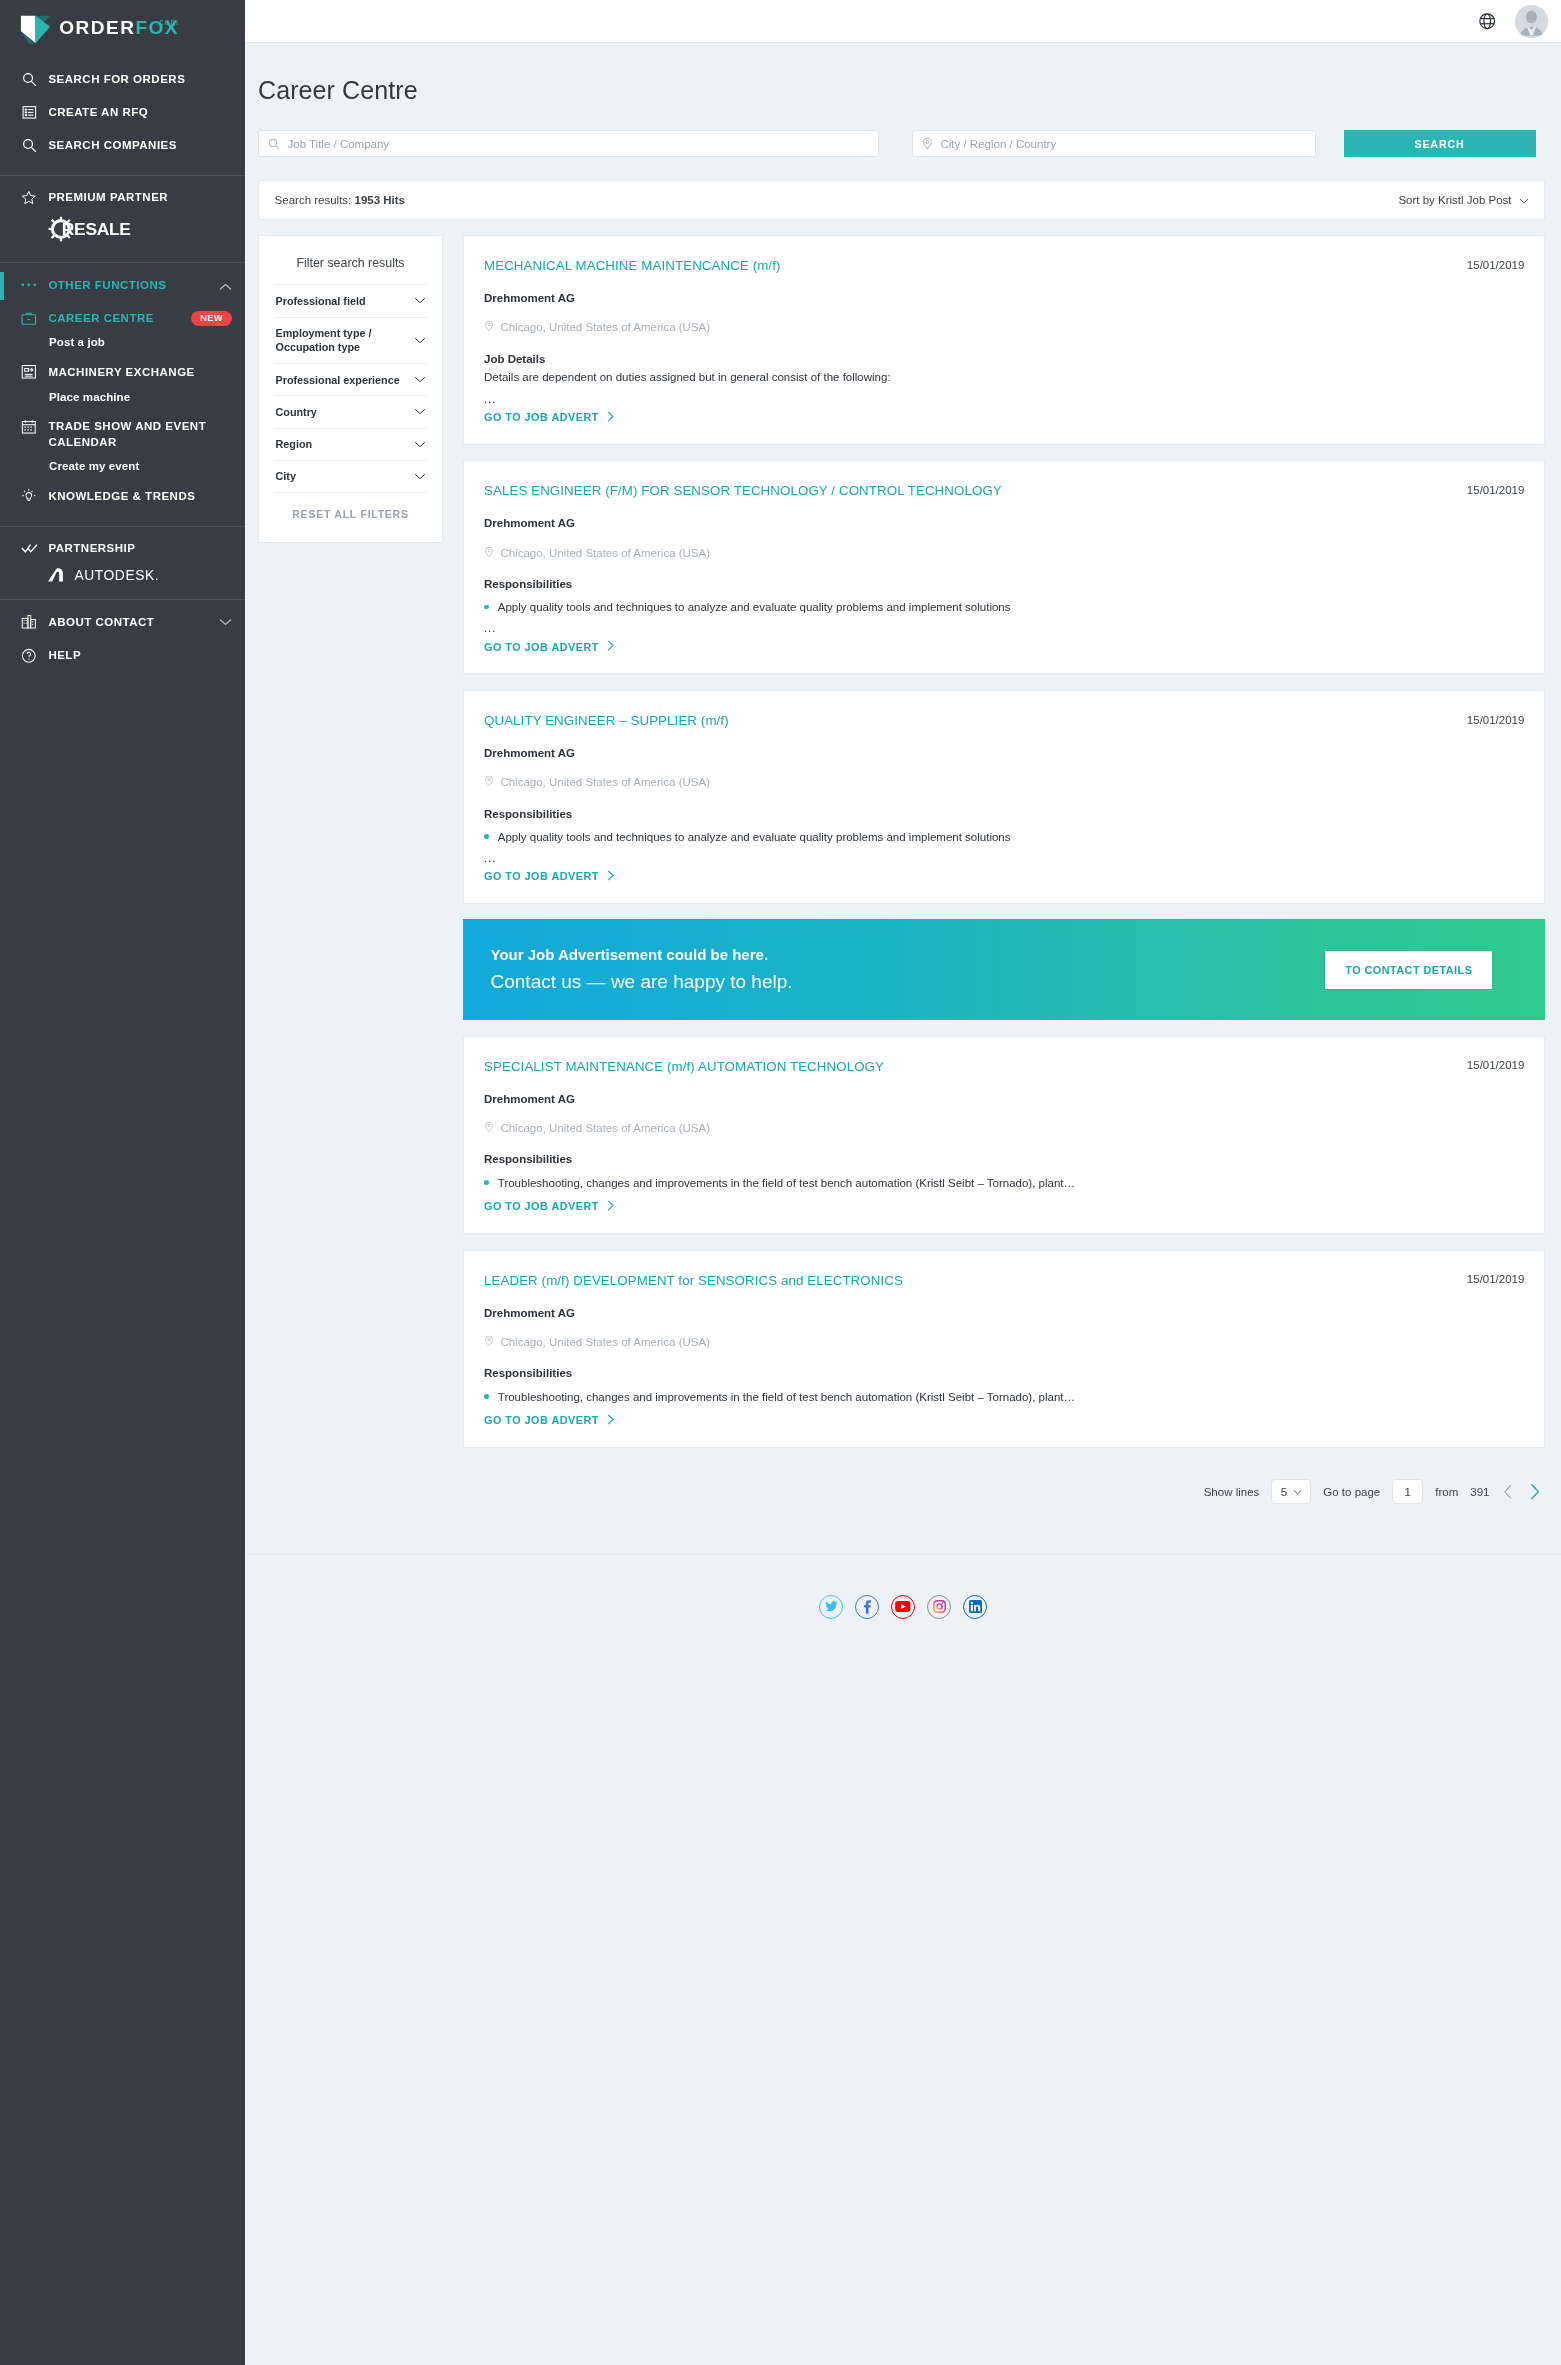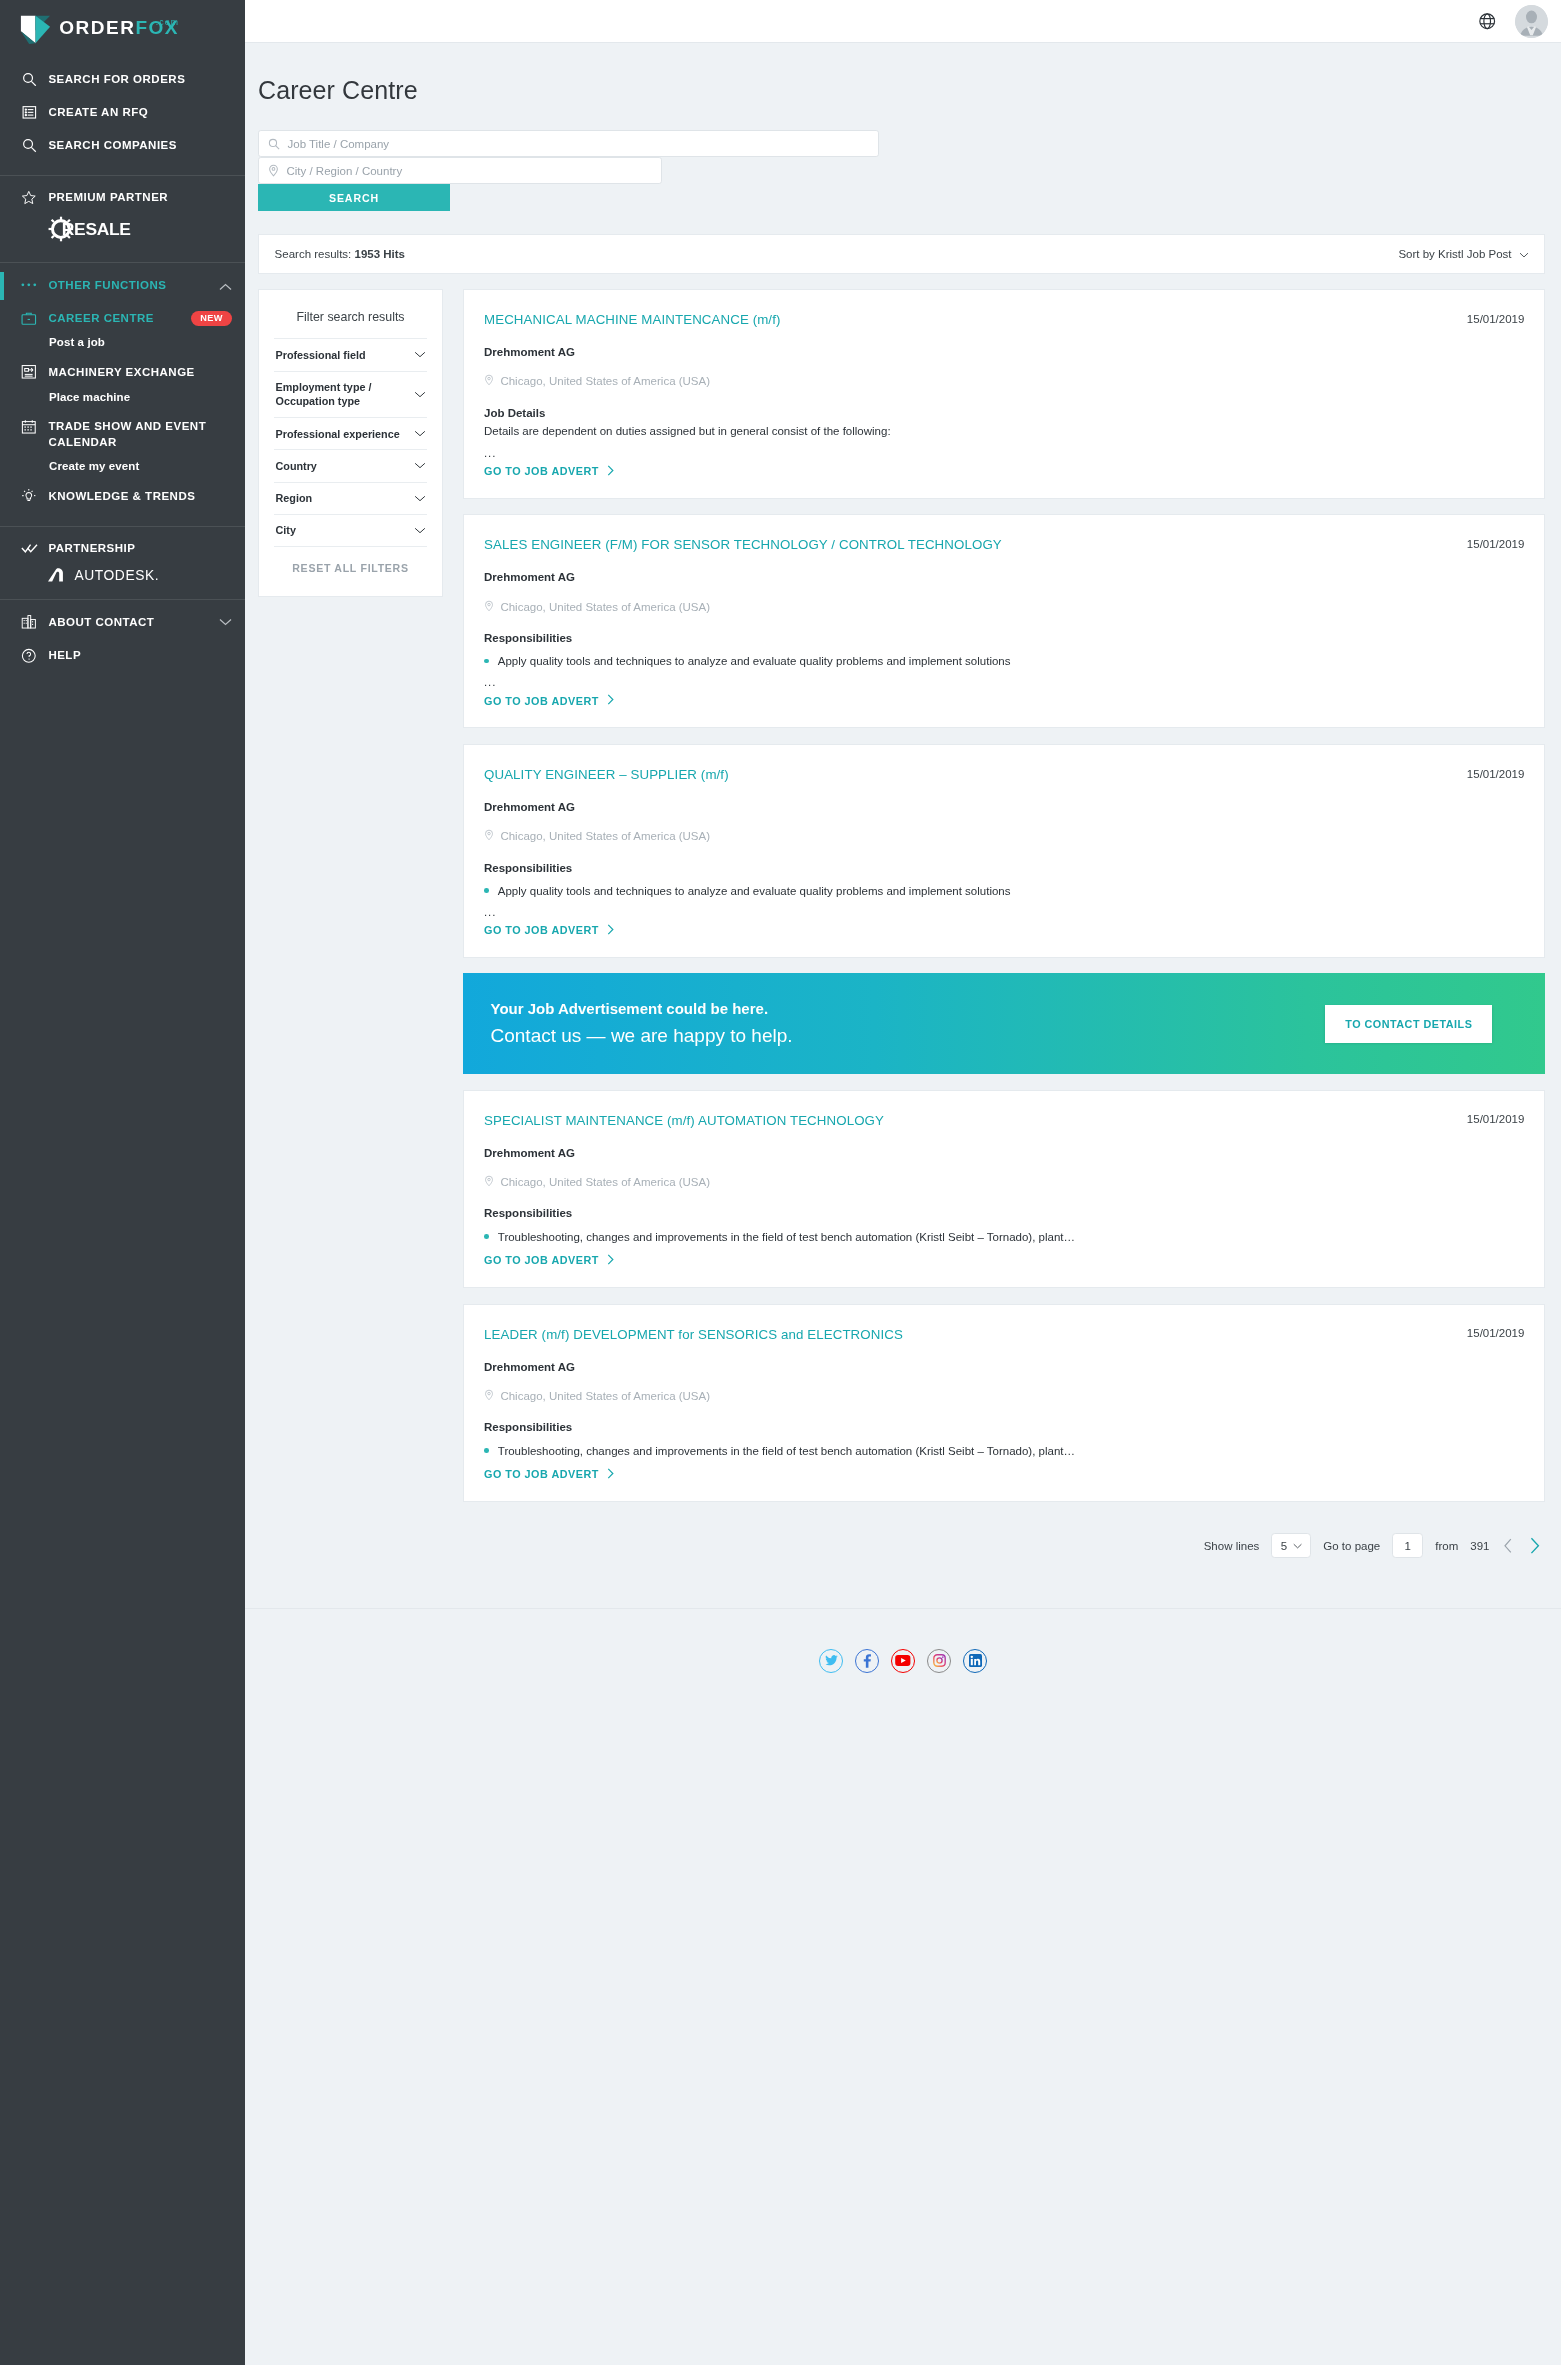--- a/index.html
+++ b/index.html
@@ -126,21 +126,20 @@
     font-weight: normal;
     padding: 33px 0 0 13px;
     letter-spacing: 0.1px;
   }
 
   .searchrow {
     display: flex;
     align-items: flex-start;
     padding: 25px 0 0 13px;
     padding-right: 20px;
-    flex-direction: column;
   }
   .sfield {
     height: 27px;
     background: #fff;
     border: 0.9px solid #dfe4e8;
     border-radius: 2.8px;
     display: flex;
     align-items: center;
     padding: 0 9.2px;
     font-size: 11.5px;

